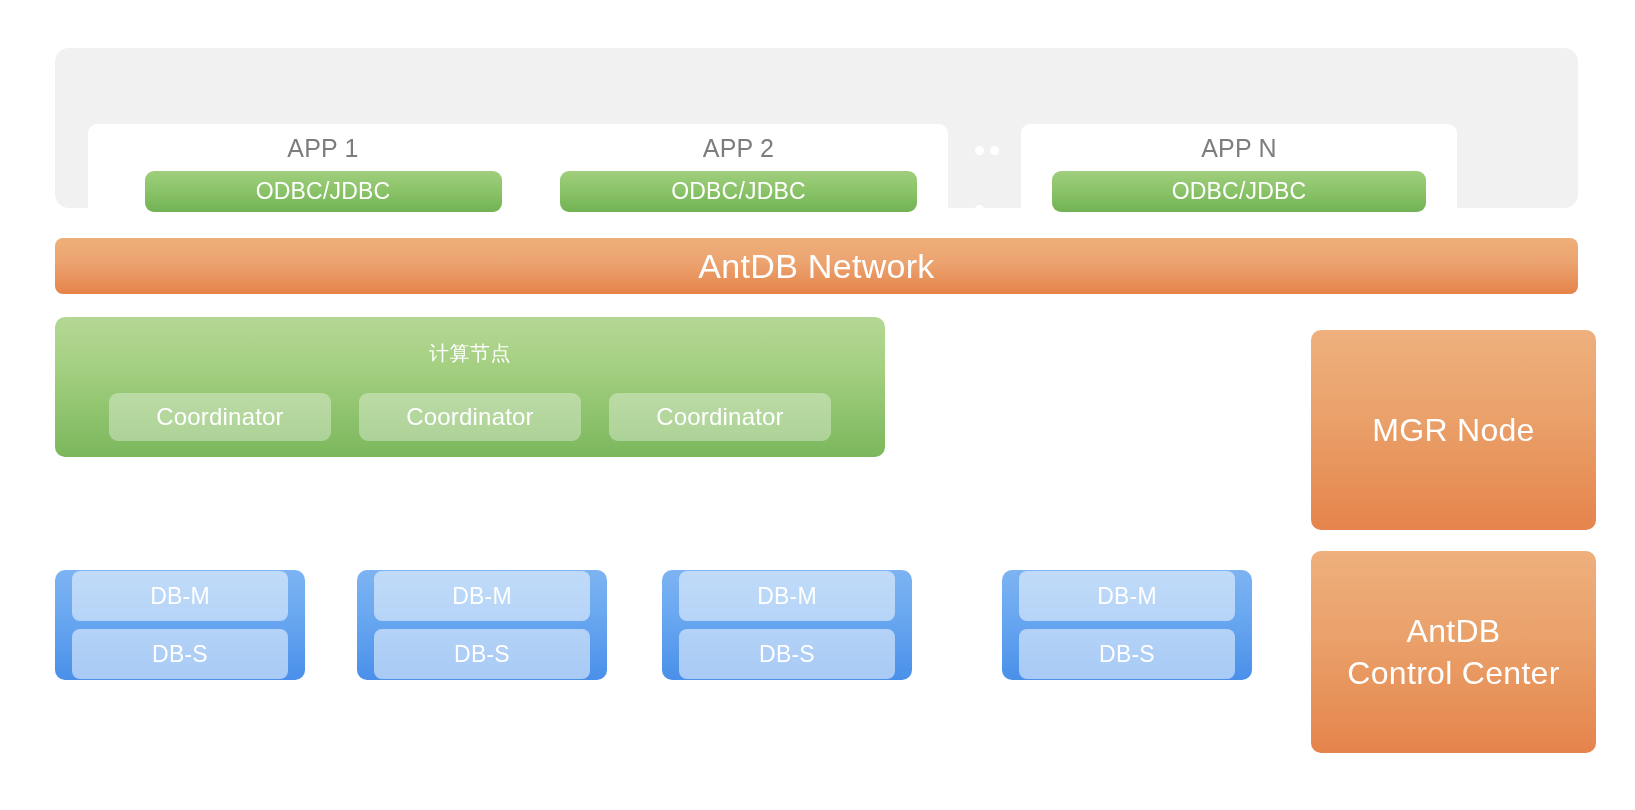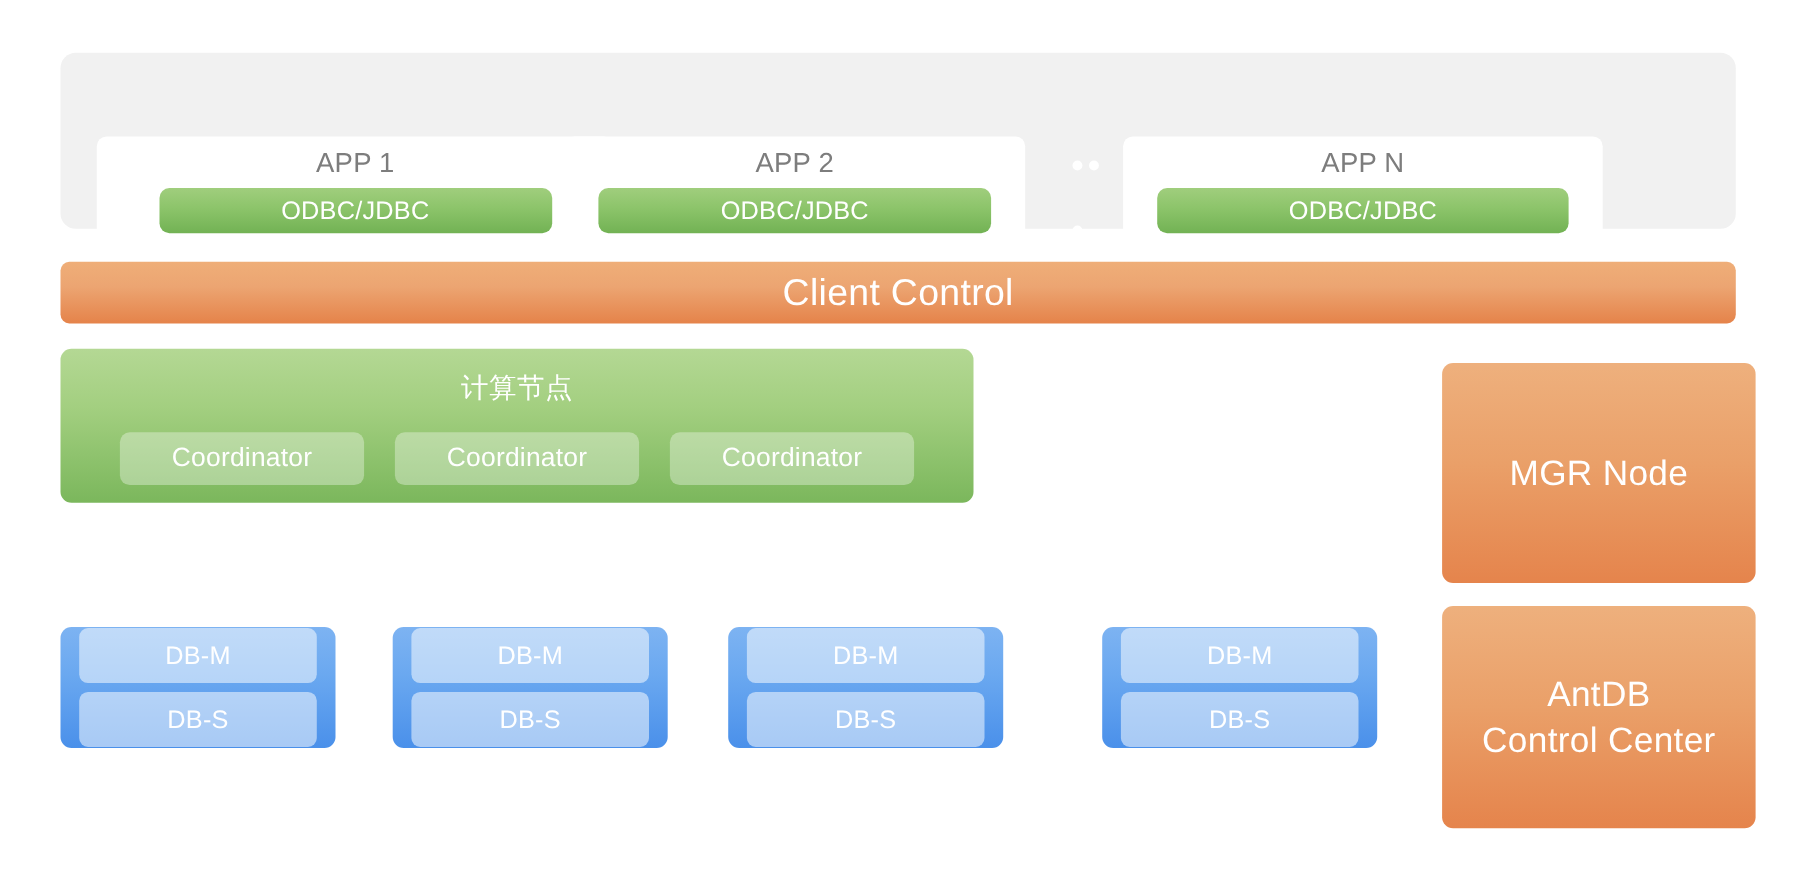--- a/index.html
+++ b/index.html
@@ -87,21 +87,21 @@
   
   .green-box {
     border-radius: 10px;
     background: linear-gradient(180deg, #b4d894 0%, #a3cf80 38%, #7bb75c 100%);
     display: flex;
     flex-direction: column;
     align-items: center;
   }
   .green-title {
     color: #ffffff;
-    font-size: 25px;
+    font-size: 20px;
     line-height: 34px;
     margin-top: 19px;
     letter-spacing: .5px;
   }
   .green-chip-row {
     display: flex;
     gap: 28px;
     margin-top: 23px;
   }
   .green-chip {
@@ -157,38 +157,38 @@
 
 <div id="canvas">
 
   <div class="abs app-strip">
 
     <div class="abs app-card" style="left:33px; width:470px;">
       <div class="app-card-title">APP 1</div>
       <div class="odbc-chip" style="width:357px;">ODBC/JDBC</div>
     </div>
 
-    <div class="abs app-card" style="left:458px; width:419px;">
+    <div class="abs app-card" style="left:474px; width:419px;">
       <div class="app-card-title">APP 2</div>
       <div class="odbc-chip" style="width:357px;">ODBC/JDBC</div>
     </div>
 
     <div class="abs app-card" style="left:966px; width:436px;">
       <div class="app-card-title">APP N</div>
       <div class="odbc-chip" style="width:374px;">ODBC/JDBC</div>
     </div>
 
     <span class="ellipsis-dot" style="left:920px; top:98px;"></span>
     <span class="ellipsis-dot" style="left:935px; top:98px;"></span>
   </div>
 
   <span class="ellipsis-dot" style="left:975px; top:205px; background:#ffffff;"></span>
 
   <div class="abs net-bar center" style="left:55px; top:238px; width:1523px; height:56px;">
-    <span>Client Control</span>
+    <span>AntDB Network</span>
   </div>
 
   <div class="abs green-box" style="left:55px; top:317px; width:830px; height:140px;">
     <div class="green-title">计算节点</div>
     <div class="green-chip-row">
       <div class="green-chip" style="width:222px;">Coordinator</div>
       <div class="green-chip" style="width:222px;">Coordinator</div>
       <div class="green-chip" style="width:222px;">Coordinator</div>
     </div>
   </div>

